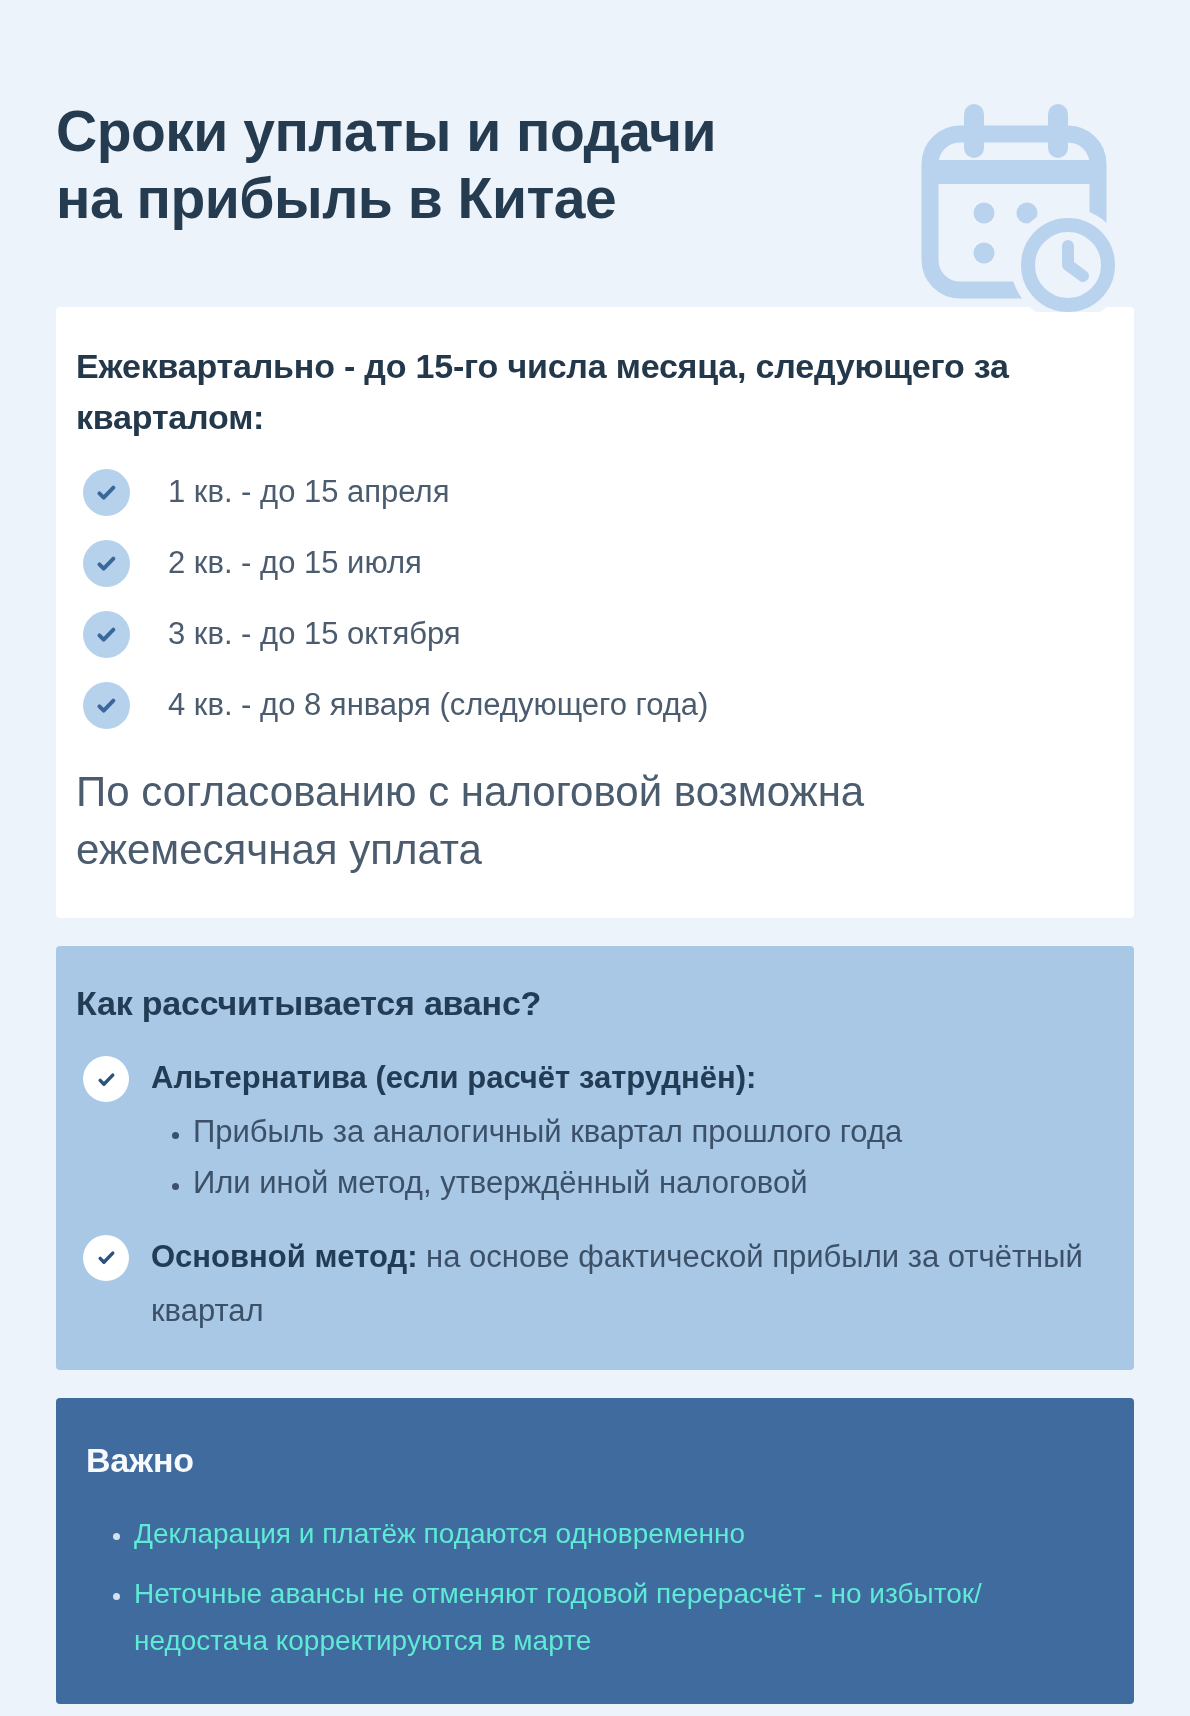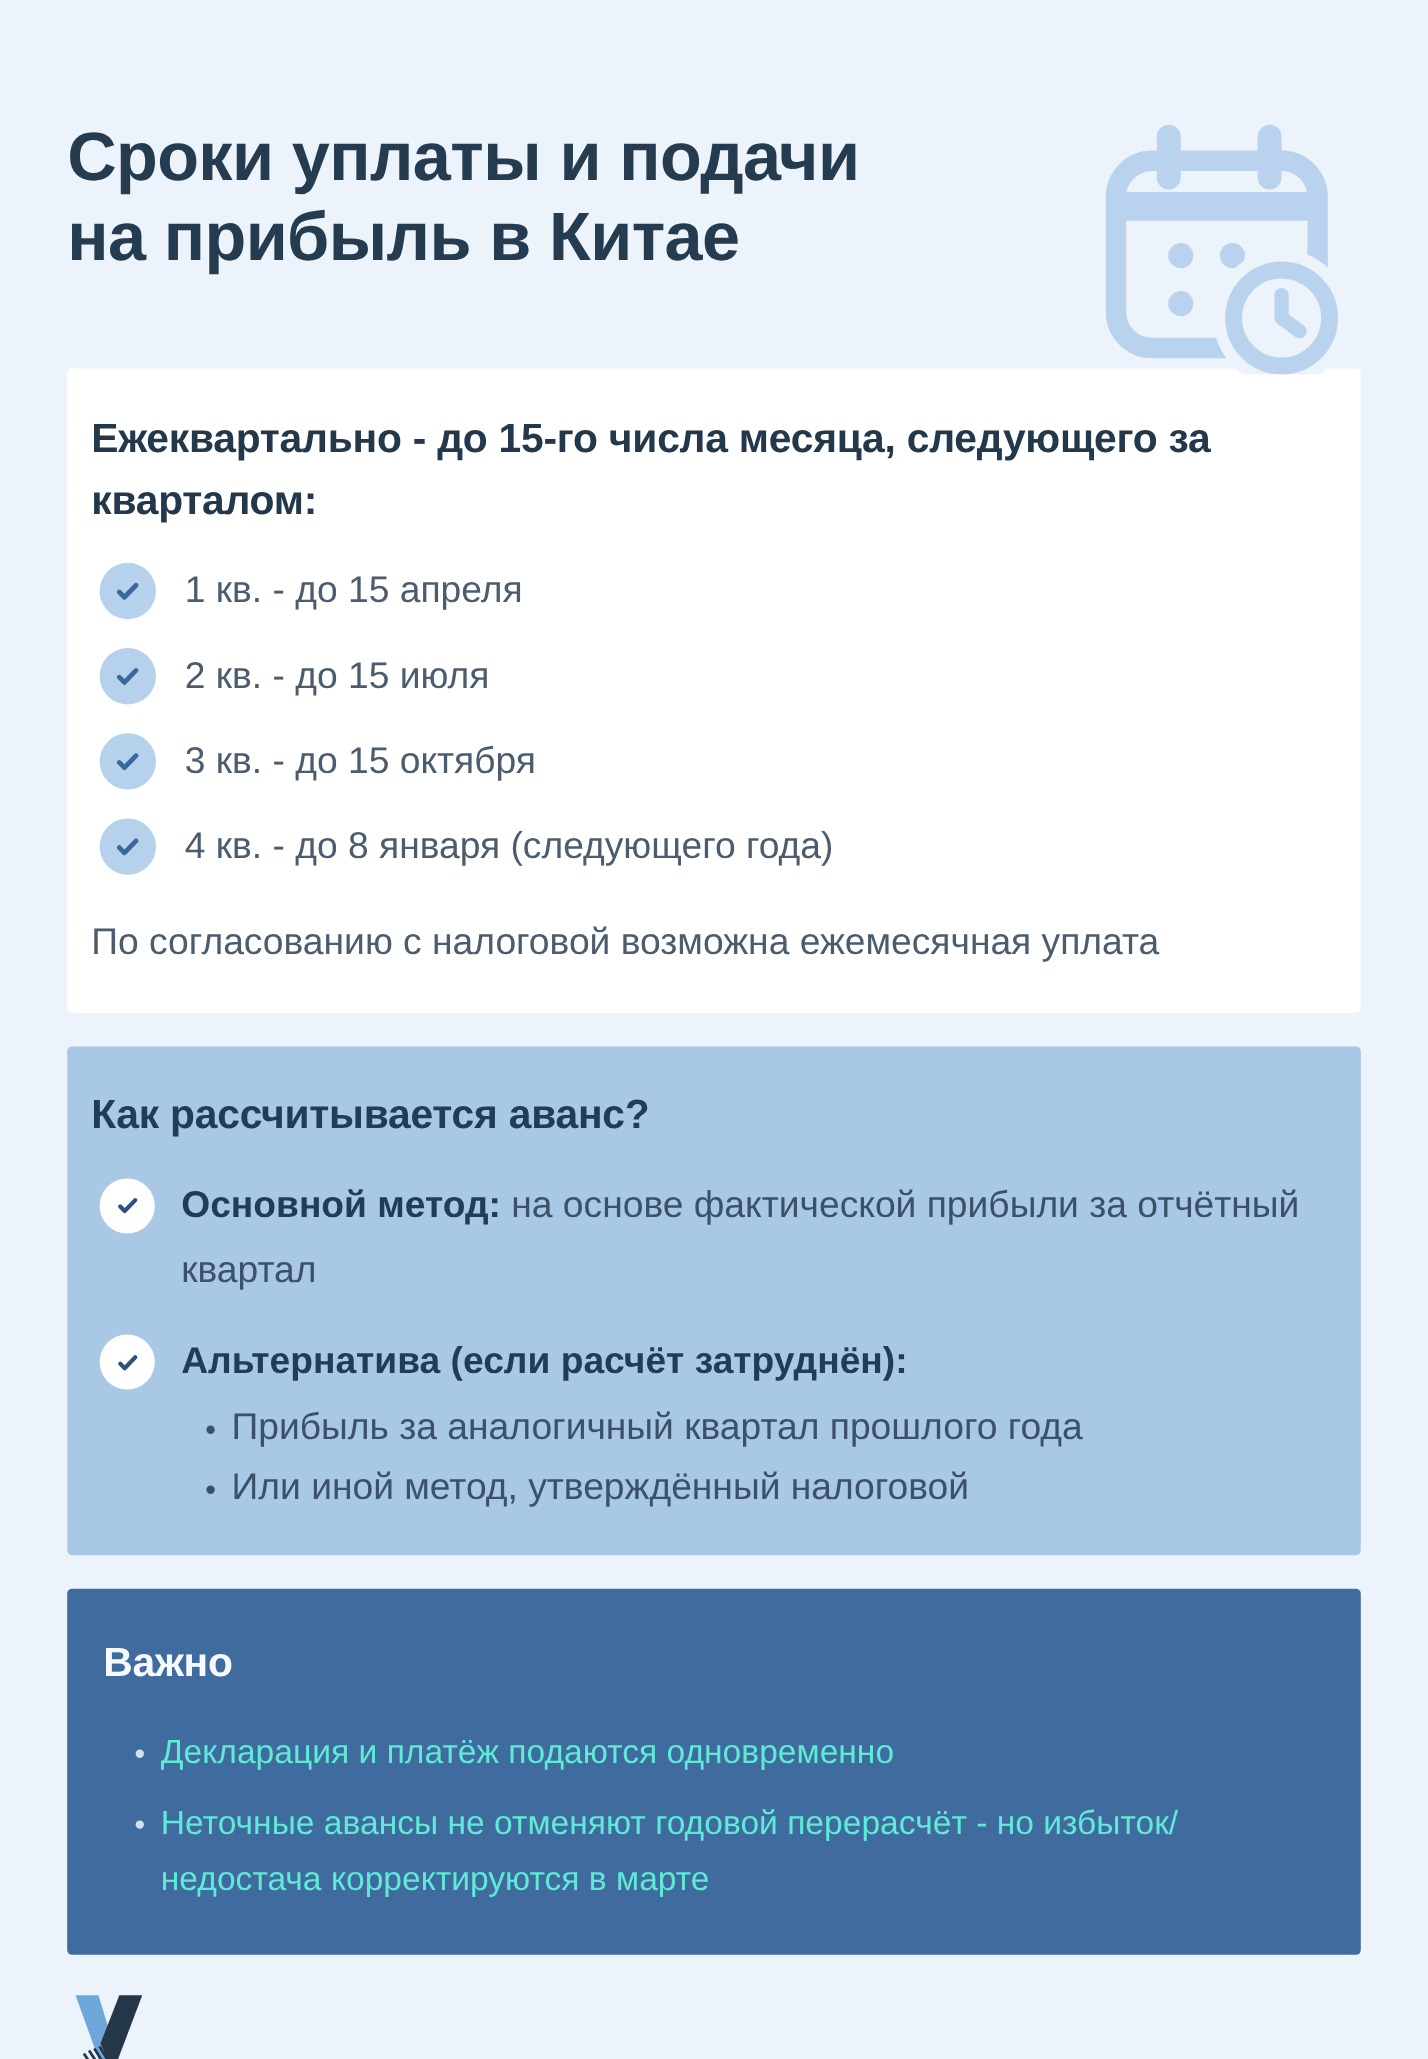--- a/index.html
+++ b/index.html
@@ -19,29 +19,29 @@
     color:#253b50;letter-spacing:-0.5px;max-width:800px;
   }
   h1 .t-line{display:block;}
   .hero-icon{position:absolute;top:2px;right:16px;width:208px;height:212px;}
   
   .card{border-radius:4px;box-sizing:border-box;margin:0 0 28px;}
   .card h2{margin:0;font-size:34px;line-height:1.5;font-weight:700;letter-spacing:-0.2px;}
   .card-white{background:#ffffff;padding:34px 36px 38px 20px;}
   .card-white h2{color:#24384c;}
   .check-list{list-style:none;margin:26px 0 0;padding:0;}
-  .check-li{display:flex;align-items:center;gap:24px;margin:0 0 24px 7px;}
+  .check-li{display:flex;align-items:center;gap:38px;margin:0 0 24px 7px;}
   .check-li:last-child{margin-bottom:0;}
   .badge{
     flex:0 0 auto;width:47px;height:47px;border-radius:50%;
     display:flex;align-items:center;justify-content:center;background:#b5d1ec;
   }
   .badge svg{display:block;}
   .li-text{font-size:31px;color:#4b5c6f;line-height:1.3;}
-  .note{margin:34px 0 0;font-size:31px;line-height:1.4;color:#4b5c6f;}
+  .note{margin:34px 0 0;font-size:42px;line-height:1.4;color:#4b5c6f;}
   
   .card-blue{background:#a9c8e6;padding:32px 36px 32px 20px;}
   .card-blue h2{color:#223c55;}
   .check-item{display:flex;align-items:flex-start;gap:22px;margin:22px 0 0 7px;}
   .check-item .badge{background:#ffffff;width:46px;height:46px;margin-top:5px;}
   .rich{font-size:31px;line-height:1.75;color:#3c5168;}
   .rich strong{color:#223c55;font-weight:700;}
   .sub-list{list-style:disc;margin:2px 0 0;padding:0 0 0 42px;}
   .sub-list li{font-size:31px;line-height:1.62;color:#3c5168;}
   .sub-list li::marker{color:#3c5168;font-size:24px;}
@@ -132,36 +132,36 @@
 
   <section class="card card-blue">
     <h2>Как рассчитывается аванс?</h2>
 
     <div class="check-item">
       <span class="badge">
         <svg width="23" height="23" viewBox="0 0 24 24">
             <path d="M5.4 12.9l3.9 4 9.2-9.5" fill="none" stroke="#2e527e" stroke-width="3.6" stroke-linecap="round" stroke-linejoin="round"></path>
           </svg>
       </span>
-      <div class="rich"><strong>Основной метод:</strong><span> на основе фактической прибыли за отчётный квартал</span></div>
+      <div class="rich">
+        <strong>Альтернатива (если расчёт затруднён):</strong>
+        <ul class="sub-list">
+          <li>Прибыль за аналогичный квартал прошлого года</li>
+          <li>Или иной метод, утверждённый налоговой</li>
+        </ul>
+      </div>
     </div>
 
     <div class="check-item">
       <span class="badge">
         <svg width="23" height="23" viewBox="0 0 24 24">
             <path d="M5.4 12.9l3.9 4 9.2-9.5" fill="none" stroke="#2e527e" stroke-width="3.6" stroke-linecap="round" stroke-linejoin="round"></path>
           </svg>
       </span>
-      <div class="rich">
-        <strong>Альтернатива (если расчёт затруднён):</strong>
-        <ul class="sub-list">
-          <li>Прибыль за аналогичный квартал прошлого года</li>
-          <li>Или иной метод, утверждённый налоговой</li>
-        </ul>
-      </div>
+      <div class="rich"><strong>Основной метод:</strong><span> на основе фактической прибыли за отчётный квартал</span></div>
     </div>
   </section>
 
   <section class="card card-dark">
     <h2>Важно</h2>
     <ul class="plain-list">
       <li>Декларация и платёж подаются одновременно</li>
       <li>Неточные авансы не отменяют годовой перерасчёт - но избыток/недостача корректируются в марте</li>
     </ul>
   </section>

